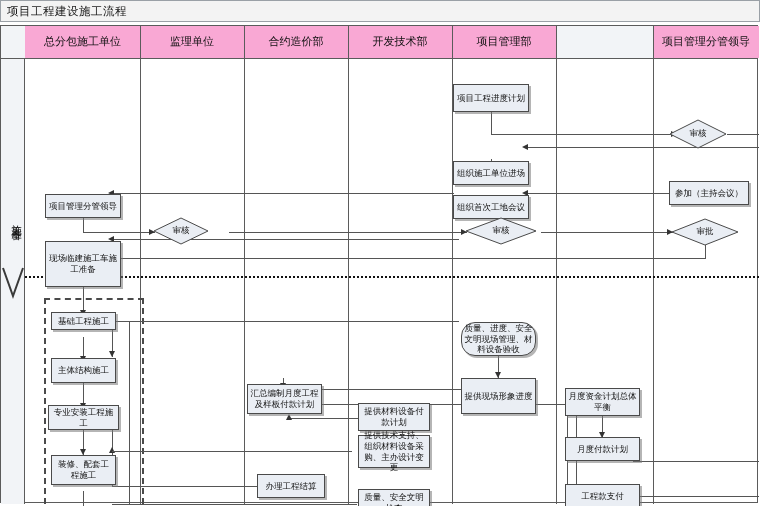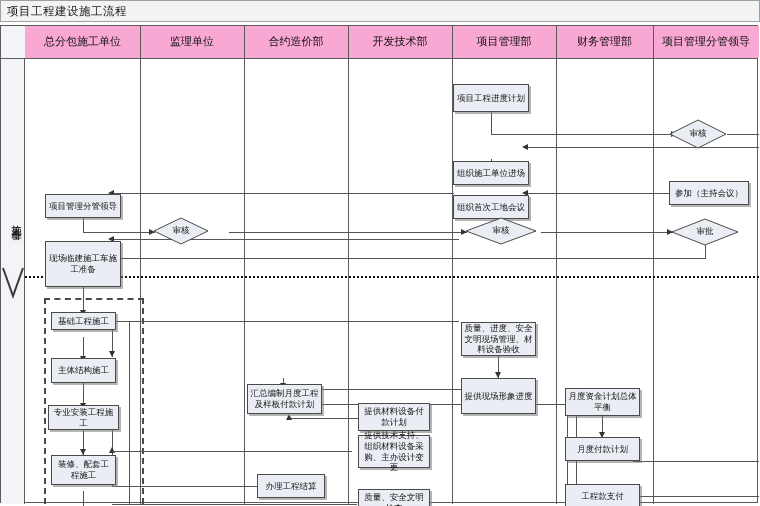--- a/index.html
+++ b/index.html
@@ -74,21 +74,20 @@
     <svg class="chev" viewBox="0 0 22 34">
       <polyline points="1,2 11,30 21,2" fill="none" stroke="#3a3a3a" stroke-width="2"></polyline>
     </svg>
 
     <div class="hdr">
       <div class="hcell" style="left:24px;width:115px;">总分包施工单位</div>
       <div class="hcell" style="left:139px;width:104px;">监理单位</div>
       <div class="hcell" style="left:243px;width:104px;">合约造价部</div>
       <div class="hcell" style="left:347px;width:104px;">开发技术部</div>
       <div class="hcell" style="left:451px;width:104px;">项目管理部</div>
-      <div class="hcell" style="left:555px;width:97px;">财务管理部</div>
       <div class="hcell" style="left:652px;width:106px;">项目管理分管领导</div>
     </div>
 
     <div class="vline" style="left:139px;"></div>
     <div class="vline" style="left:243px;"></div>
     <div class="vline" style="left:347px;"></div>
     <div class="vline" style="left:451px;"></div>
     <div class="vline" style="left:555px;"></div>
     <div class="vline" style="left:652px;"></div>
 
@@ -220,21 +219,21 @@
       <div class="lbl">审批</div>
     </div>
 
     <div class="node" style="left:44px;top:215px;width:76px;height:46px;">现场临建施工车施工准备</div>
 
     <div class="node" style="left:50px;top:286px;width:65px;height:18px;">基础工程施工</div>
     <div class="node" style="left:50px;top:332px;width:65px;height:25px;">主体结构施工</div>
     <div class="node" style="left:47px;top:379px;width:71px;height:25px;">专业安装工程施工</div>
     <div class="node" style="left:50px;top:429px;width:65px;height:30px;">装修、配套工程施工</div>
 
-    <div class="node" style="left:460px;top:296px;width:75px;height:34px;">质量、进度、安全文明现场管理、材料设备验收</div>
+    <div class="node" style="left:460px;top:296px;width:75px;height:34px;border-radius:14px;">质量、进度、安全文明现场管理、材料设备验收</div>
     <div class="node" style="left:460px;top:352px;width:75px;height:36px;">提供现场形象进度</div>
 
     <div class="node" style="left:246px;top:358px;width:75px;height:30px;">汇总编制月度工程及样板付款计划</div>
     <div class="node" style="left:256px;top:448px;width:68px;height:24px;">办理工程结算</div>
 
     <div class="node" style="left:357px;top:377px;width:72px;height:28px;">提供材料设备付款计划</div>
     <div class="node" style="left:357px;top:409px;width:72px;height:33px;">提供技术支持、组织材料设备采购、主办设计变更</div>
     <div class="node" style="left:357px;top:463px;width:72px;height:28px;">质量、安全文明检查</div>
 
     <div class="node" style="left:564px;top:362px;width:75px;height:28px;">月度资金计划总体平衡</div>

